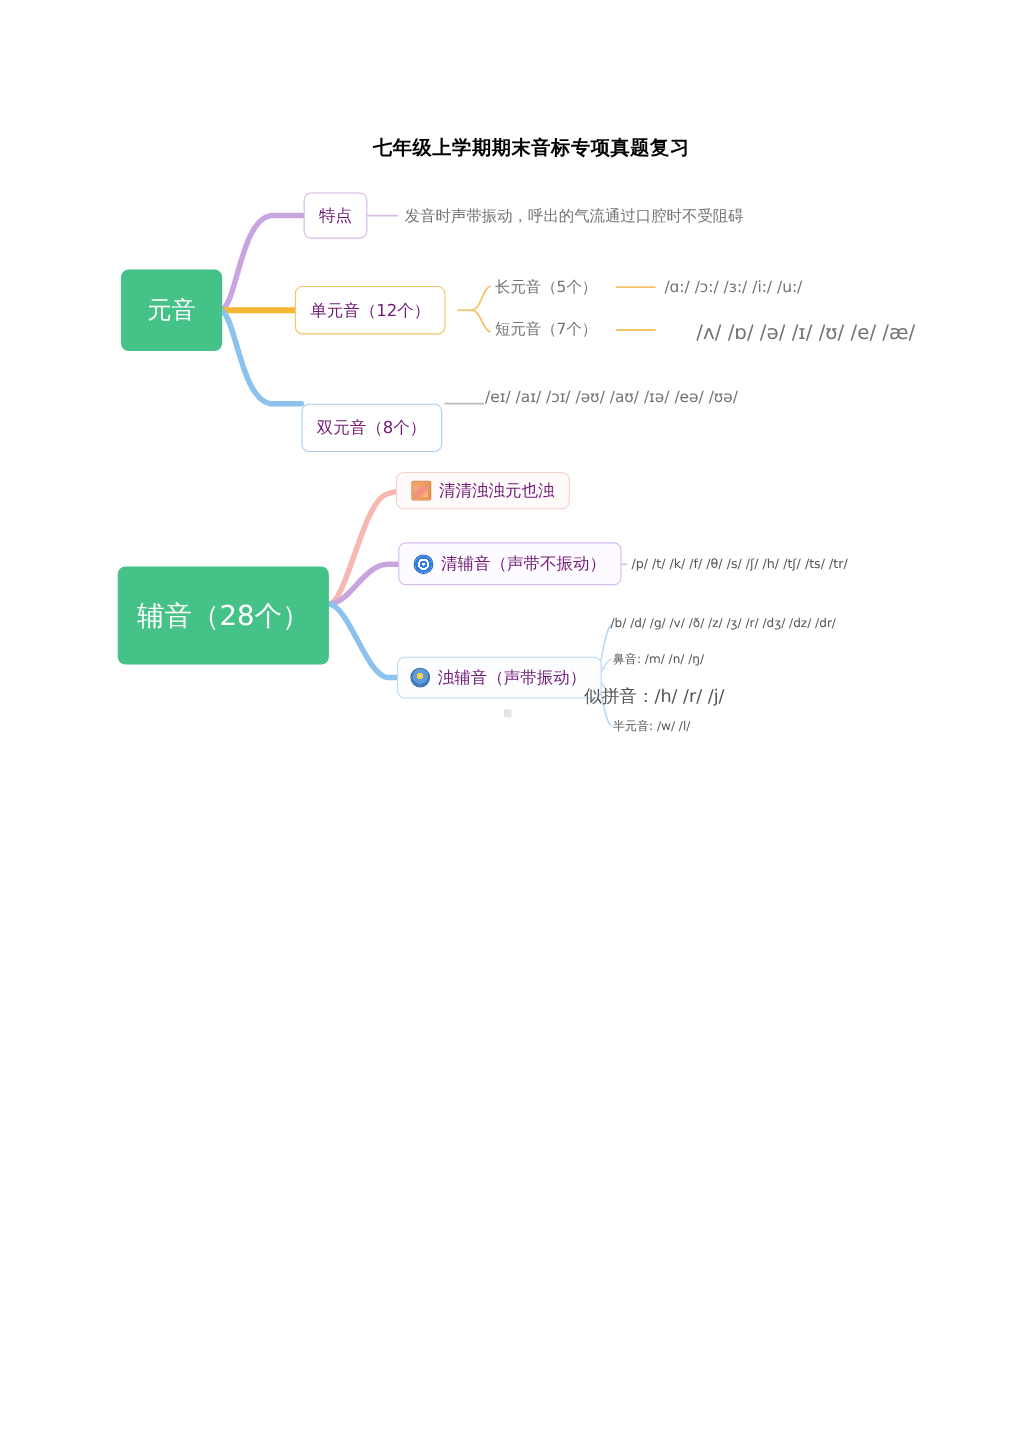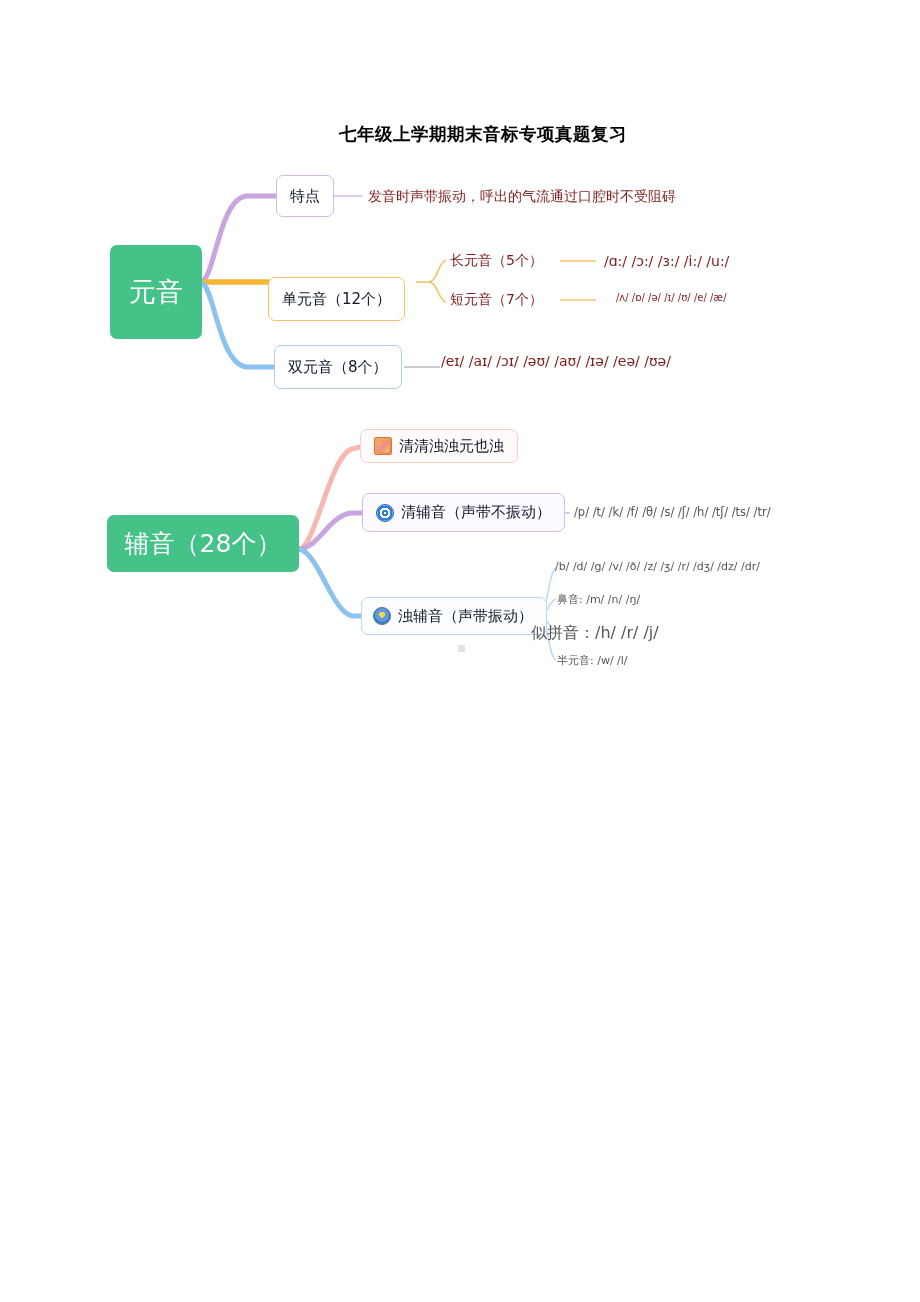--- a/index.html
+++ b/index.html
@@ -49,47 +49,47 @@
 
   .root-node {
     background: #45c287;
     border-radius: 7px;
     color: #ffffff;
     justify-content: center;
     font-family: "DejaVu Sans", "Liberation Sans", sans-serif;
   }
   .root-vowel {
     left: 110px; top: 245px;
-    width: 92px; height: 94px;
-    font-size: 27px;
+    width: 92px; height: 74px;
+    font-size: 22px;
   }
   .root-consonant {
     left: 107px; top: 515px;
-    width: 192px; height: 57px;
+    width: 192px; height: 89px;
     font-size: 25px;
   }
 
   .branch-node {
     border-radius: 7px;
     border: 1.4px solid #cccccc;
     padding: 0 13px;
     font-size: 15px;
-    color: #0f172a;
+    color: #701a75;
     font-family: "DejaVu Sans", "Liberation Sans", sans-serif;
     white-space: nowrap;
   }
   .b-purple { border-color: #d8b6e8; }
   .b-orange { border-color: #f5c265; }
-  .b-blue   { border-color: #a9cdf0; }
+  .b-blue   { border-color: #a9cdf0; margin-top: 22px; }
   .b-pink   { border-color: #f7cfcb; background:#fffafa; }
   .b-violet { border-color: #d4bbee; background:#fdfbff; }
   .b-lblue  { border-color: #bcd9f2; background:#fcfdff;padding-left:11px; }
 
   .n-tedian       { left: 276px; top: 175px; height: 42px; }
-  .n-danyuanyin   { left: 268px; top: 260px; height: 44px; margin-top: 17px; }
+  .n-danyuanyin   { left: 268px; top: 260px; height: 44px; }
   .n-shuangyuanyin{ left: 274px; top: 345px; height: 44px; }
   .n-mnemonic     { left: 360px; top: 429px; height: 34px; }
   .n-qing         { left: 362px; top: 493px; height: 39px; }
   .n-zhuo         { left: 361px; top: 597px; height: 38px; }
 
   .node-icon {
     display: inline-block;
     width: 16px; height: 16px;
     margin-right: 7px;
     flex: 0 0 auto;
@@ -113,34 +113,34 @@
   }
   .icon-badge {
     background: radial-gradient(circle at 50% 42%, #f4d34a 0 24%, #5f9bd8 24% 56%, #3f7fbf 56% 100%);
     border-radius: 50%;
     border: 1px solid #3c6fa8;
   }
 
   .leaf {
     position: absolute;
     font-size: 14px;
-    color: #7f1d1d;
+    color: #737373;
     white-space: nowrap;
     font-family: "DejaVu Sans", "Liberation Sans", sans-serif;
   }
   .leaf-sm {
     font-size: 11.5px;
     color: #555555;
   }
 
   .l-tedian-text  { left: 368px; top: 188px; font-size: 14px; }
   .l-long-label   { left: 450px; top: 252px; }
   .l-short-label  { left: 450px; top: 291px; }
   .l-long-ipa     { left: 604px; top: 253px; font-size: 14px; }
-  .l-short-ipa    { left: 616px; top: 292px; font-size: 10px; }
+  .l-short-ipa    { left: 633px; top: 292px; font-size: 18px; }
   .l-diph-ipa     { left: 441px; top: 353px; font-size: 14px; }
   .l-voiceless    { left: 574px; top: 505px; font-size: 11.5px; }
   .l-voiced-main  { left: 555px; top: 560px; font-size: 11px; }
   .l-nasal        { left: 557px; top: 592px; font-size: 11px; }
   .l-pinyin       { left: 531px; top: 623px; font-size: 16px; }
   .l-semivowel    { left: 557px; top: 653px; font-size: 11px; }
 
   .collapse-dot {
     position: absolute;
     left: 458px; top: 645px;

